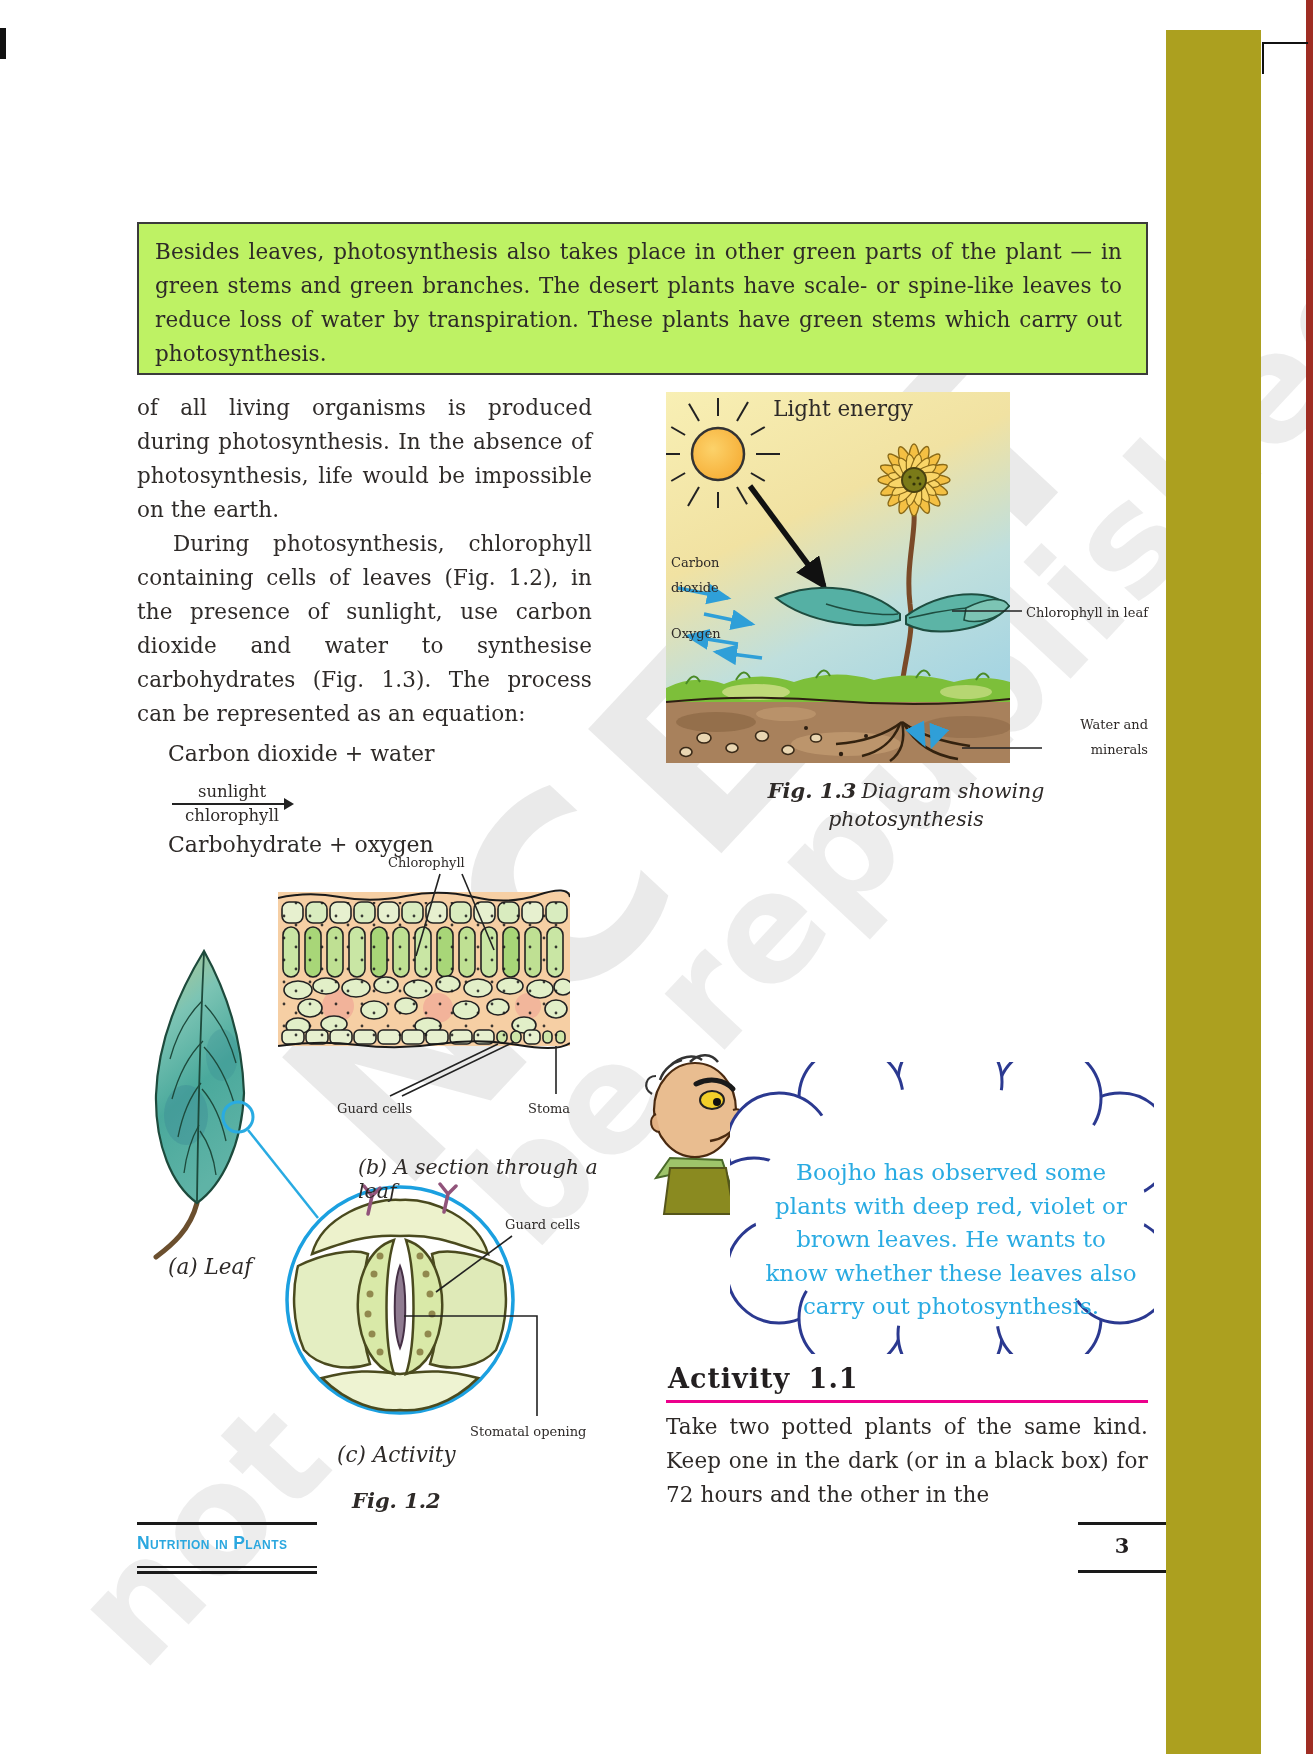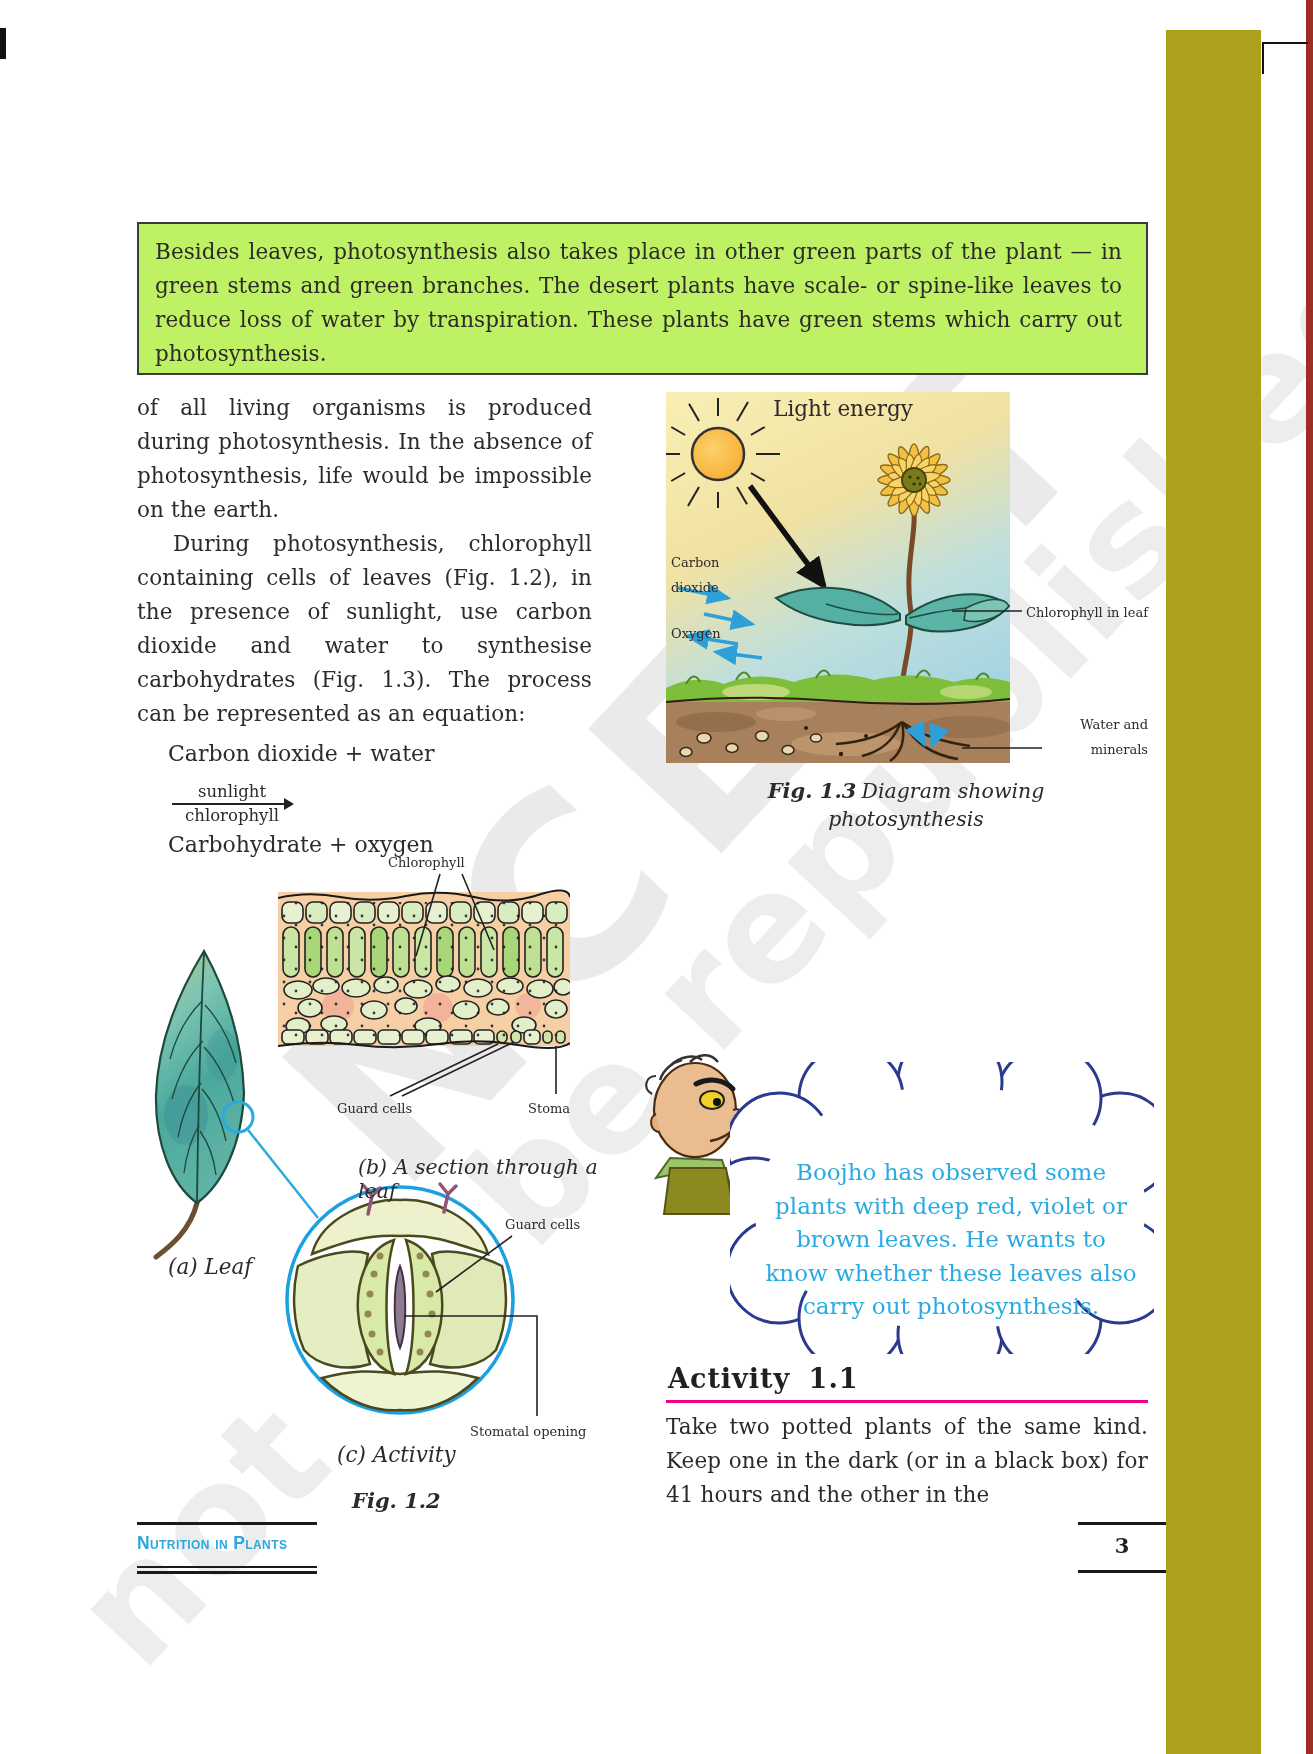--- a/index.html
+++ b/index.html
@@ -229,21 +229,21 @@
         <circle cx="220" cy="272" r="52"></circle>
       <circle cx="319" cy="256" r="52"></circle>
         <circle cx="390" cy="209" r="52"></circle>
     </g>
     <ellipse cx="220" cy="146" rx="196" ry="122" fill="#ffffff"></ellipse>
   </svg>
   <div class="abs" id="bubble-text">Boojho has observed some plants with deep red, violet or brown leaves. He wants to know whether these leaves also carry out photosynthesis.</div>
 
   <div class="abs" id="activity-title">Activity 1.1</div>
   <div class="abs" id="activity-rule"></div>
-  <div class="abs body-text" style="left:666px;top:1410px;width:482px;">Take two potted plants of the same kind. Keep one in the dark (or in a black box) for 41 hours and the other in the</div>
+  <div class="abs body-text" style="left:666px;top:1410px;width:482px;">Take two potted plants of the same kind. Keep one in the dark (or in a black box) for 72 hours and the other in the</div>
 
   <svg class="abs" style="left:278px;top:888px;" width="292" height="162" viewBox="0 0 292 162">
     <defs>
       <pattern id="dots" width="26" height="22" patternUnits="userSpaceOnUse">
         <circle cx="6" cy="6" r="1.4" fill="#1a1a1a"></circle>
           <circle cx="18" cy="15" r="1.4" fill="#1a1a1a"></circle>
       </pattern>
     </defs>
     <rect x="0" y="4" width="292" height="154" fill="#f6cfa4"></rect>
     <path d="M0 10 Q30 3 62 9 T128 8 T196 9 T260 7 T292 9" stroke="#1a1a1a" stroke-width="2" fill="none"></path>

